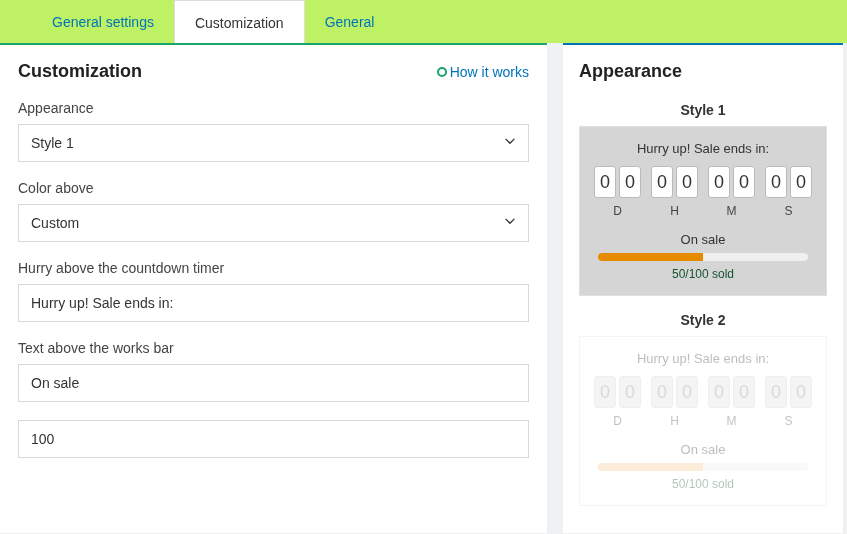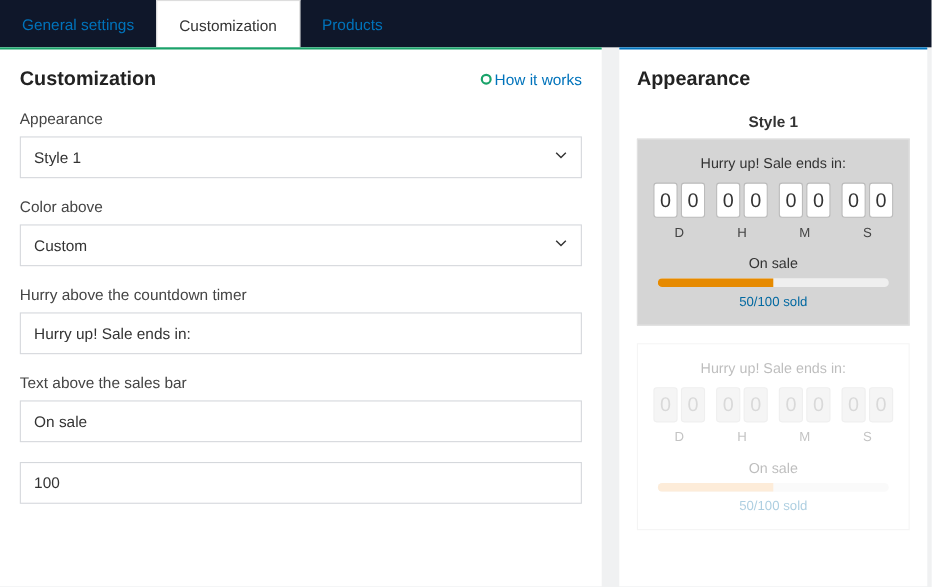--- a/index.html
+++ b/index.html
@@ -1,17 +1,17 @@
 <!DOCTYPE html>
 <html><head>
 <meta charset="utf-8">
 <style>
   * { box-sizing: border-box; margin: 0; padding: 0; }
   body { font-family: "Segoe UI", Arial, sans-serif; font-size: 14px; color: #333; background: #f0f1f2; width: 847px; height: 534px; overflow: hidden; }
-  .tabs { display: flex; background: #0f172a; }
+  .tabs { display: flex; background: #bef264; padding-left: 32px; }
   .tab { padding: 14px 20px 12px; color: #0073bb; cursor: pointer; font-size: 14px; }
   .tab.active { background: #fff; color: #333; border-top: 1px solid #ddd; border-left: 1px solid #ddd; border-right: 1px solid #ddd; }
   .content { display: flex; gap: 16px; }
   .panel-left { flex: 0 0 547px; background: #fff; border-top: 2px solid #1aa36a; padding: 16px 18px 24px; height: 490px; overflow: hidden; }
   .panel-right { flex: 0 0 280px; background: #fff; border-top: 2px solid #0073bb; padding: 16px 16px 24px; height: 490px; overflow: hidden; }
   .panel-head { display: flex; justify-content: space-between; align-items: center; margin-bottom: 18px; }
   .panel-title { font-size: 18px; font-weight: 600; color: #222; }
   .howit { display: flex; align-items: center; gap: 3px; color: #0073bb; cursor: pointer; font-size: 14px; }
   .howit .ring { width: 10px; height: 10px; border: 2px solid #1aa36a; border-radius: 50%; display: inline-block; }
   .form-group { margin-bottom: 18px; }
@@ -26,30 +26,30 @@
   .countdown-caption { text-align: center; font-size: 13px; color: #333; margin-bottom: 10px; }
   .digits { display: flex; justify-content: center; gap: 10px; margin-bottom: 6px; }
   .dg { display: flex; gap: 3px; }
   .d { width: 22px; height: 32px; background: #fff; border: 1px solid #bbb; border-radius: 3px; display: flex; align-items: center; justify-content: center; font-size: 18px; font-weight: 500; }
   .ulabels { display: flex; justify-content: center; gap: 10px; margin-bottom: 14px; }
   .ul { width: 47px; text-align: center; font-size: 12px; color: #444; }
   .sale-caption { text-align: center; font-size: 13px; color: #333; margin-bottom: 6px; }
   .bar { width: 210px; height: 8px; background: #efefef; margin: 0 auto 6px; border-radius: 4px; overflow: hidden; }
   .bar .fill { height: 100%; background: #e68a00; width: 50%; }
   .preview-box.faded .bar .fill { background: #f7c58a; }
-  .sold { text-align: center; font-size: 12px; color: #0369a1; }
+  .sold { text-align: center; font-size: 12px; color: #14532d; }
   .preview-box.faded .d { background: #e0e0e0; border-color: #ccc; color: #888; }
 </style>
 </head>
 <body>
 
 <div class="tabs">
   <div class="tab">General settings</div>
   <div class="tab active">Customization</div>
-  <div class="tab">Products</div>
+  <div class="tab">General</div>
 </div>
 
 <div class="content">
   <div class="panel-left">
     <div class="panel-head">
       <div class="panel-title">Customization</div>
       <div class="howit">
         <span class="ring"></span>
         <span>How it works</span>
       </div>
@@ -84,21 +84,21 @@
     </div>
 
     <div class="form-group">
       <label class="form-label">Hurry above the countdown timer</label>
       <div class="input">
         <input type="text" value="Hurry up! Sale ends in:" style="">
       </div>
     </div>
 
     <div class="form-group">
-      <label class="form-label">Text above the sales bar</label>
+      <label class="form-label">Text above the works bar</label>
       <div class="input">
         <input type="text" value="On sale" style="">
       </div>
     </div>
 
     <div class="form-group">
       <div class="input">
         <input type="text" value="100" style="">
       </div>
     </div>
@@ -134,20 +134,21 @@
         <div class="ul">M</div>
         <div class="ul">S</div>
       </div>
       <div class="sale-caption">On sale</div>
       <div class="bar">
           <div class="fill"></div>
         </div>
       <div class="sold">50/100 sold</div>
     </div>
 
+    <div class="preview-title">Style 2</div>
     <div class="preview-box faded">
       <div class="countdown-caption">Hurry up! Sale ends in:</div>
       <div class="digits">
         <div class="dg">
             <div class="d">0</div>
             <div class="d">0</div>
           </div>
         <div class="dg">
             <div class="d">0</div>
             <div class="d">0</div>

